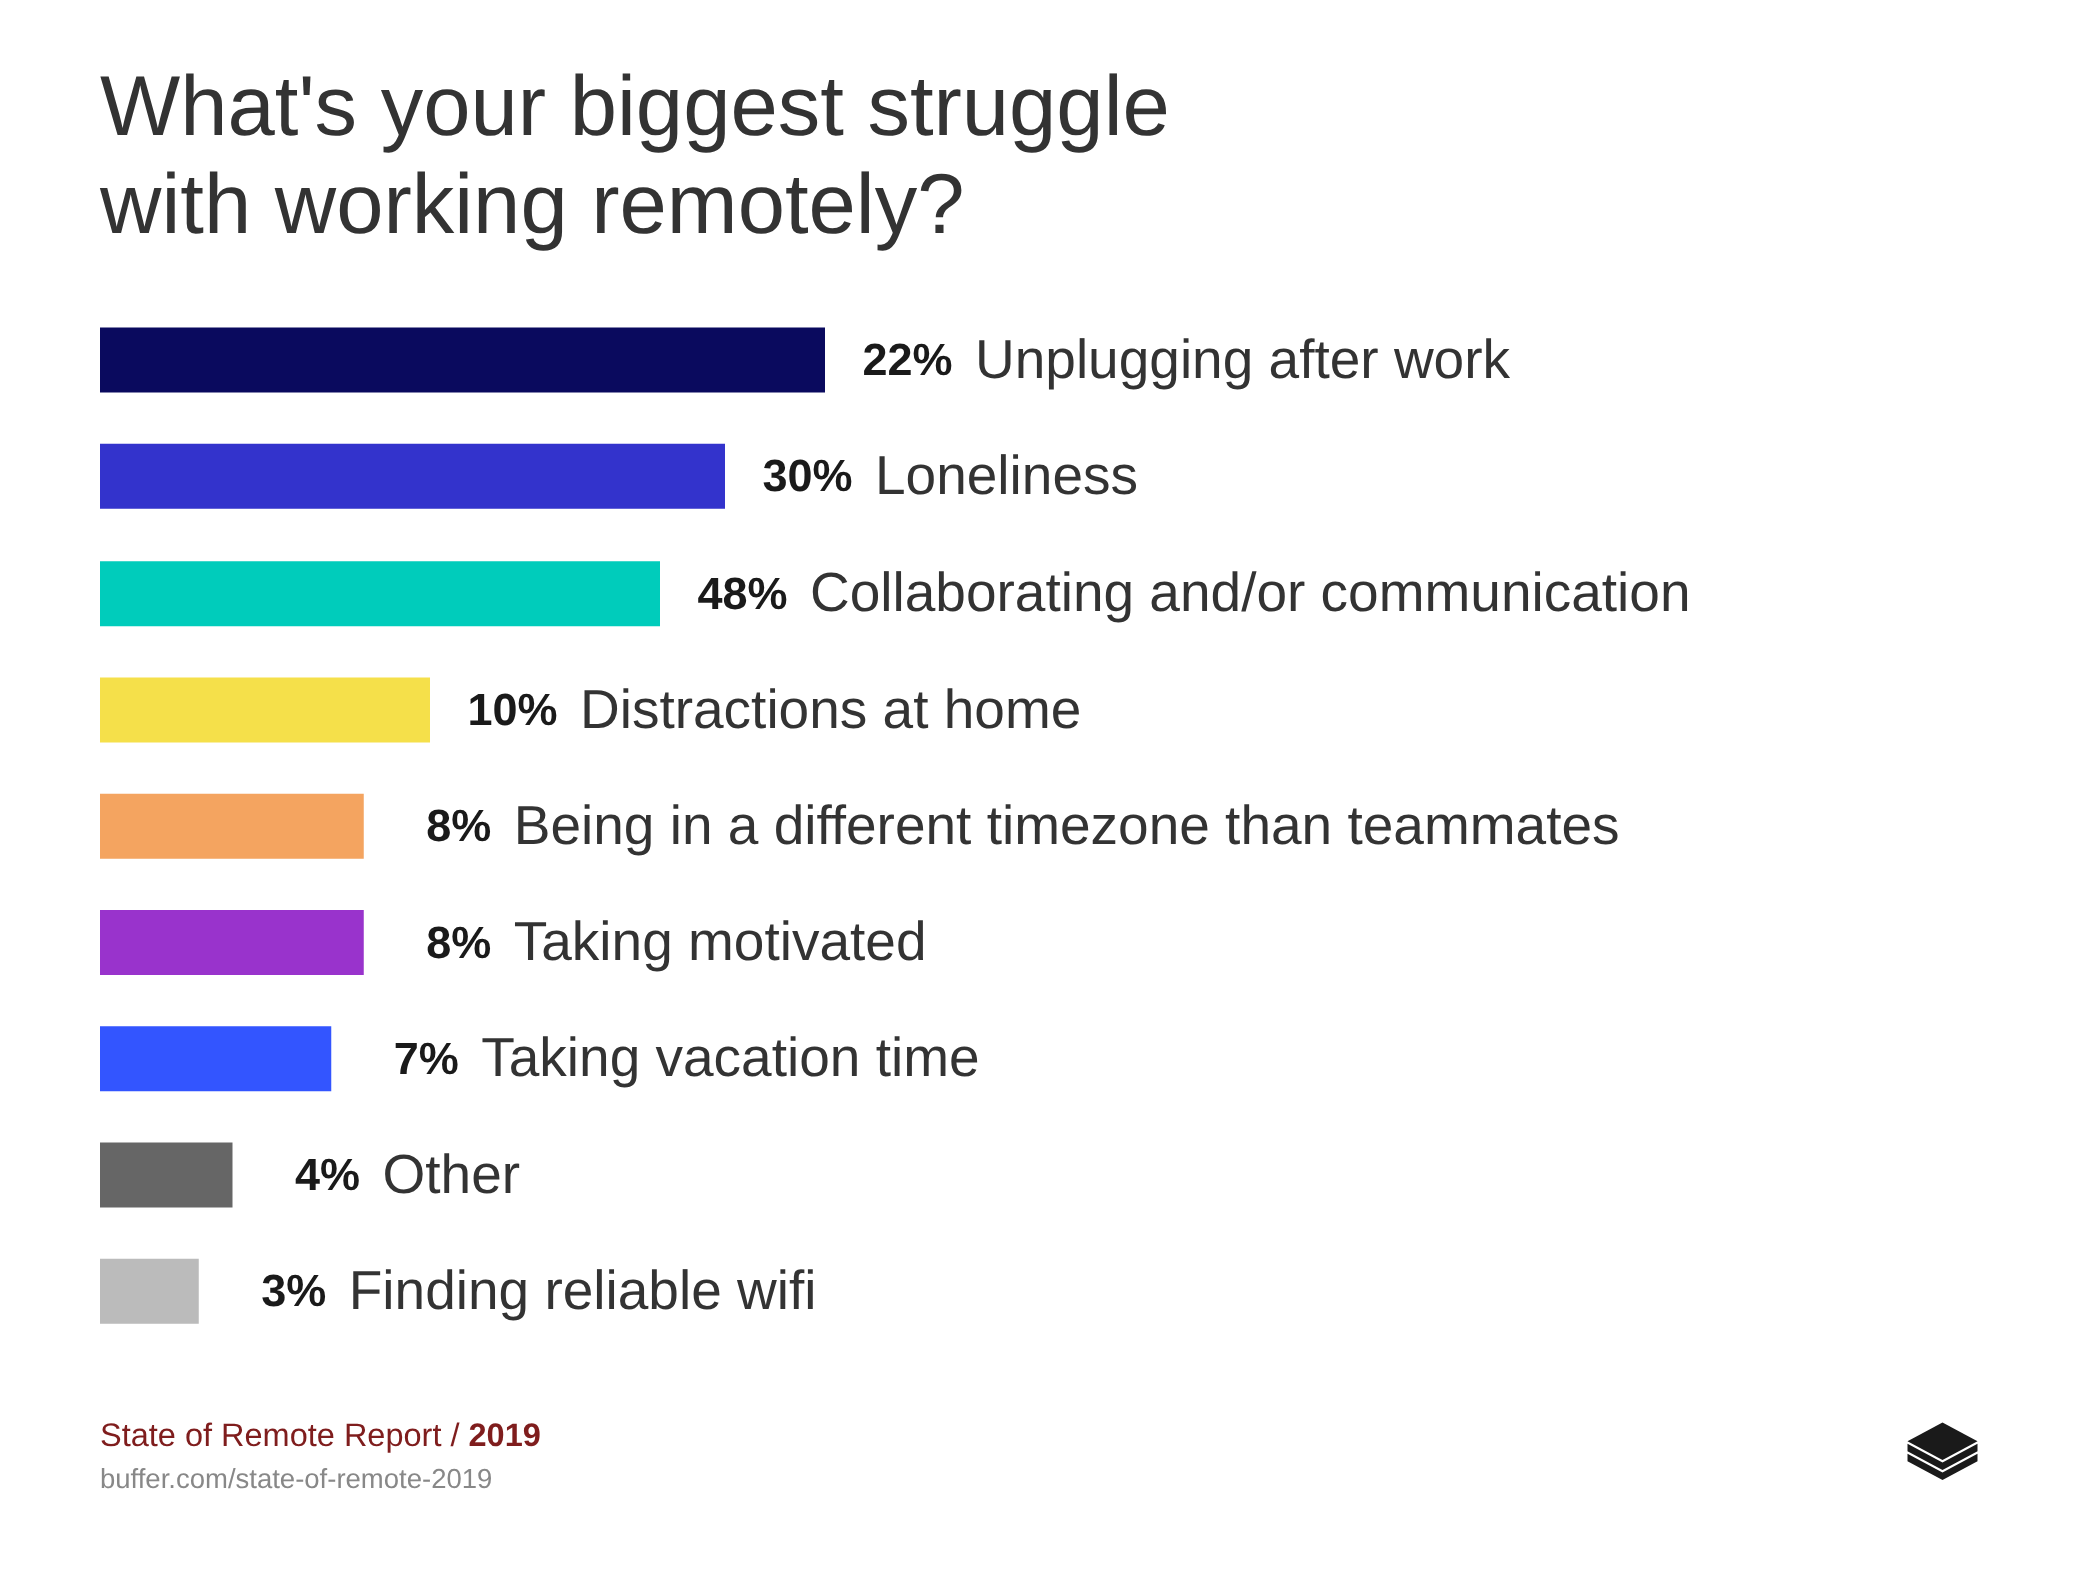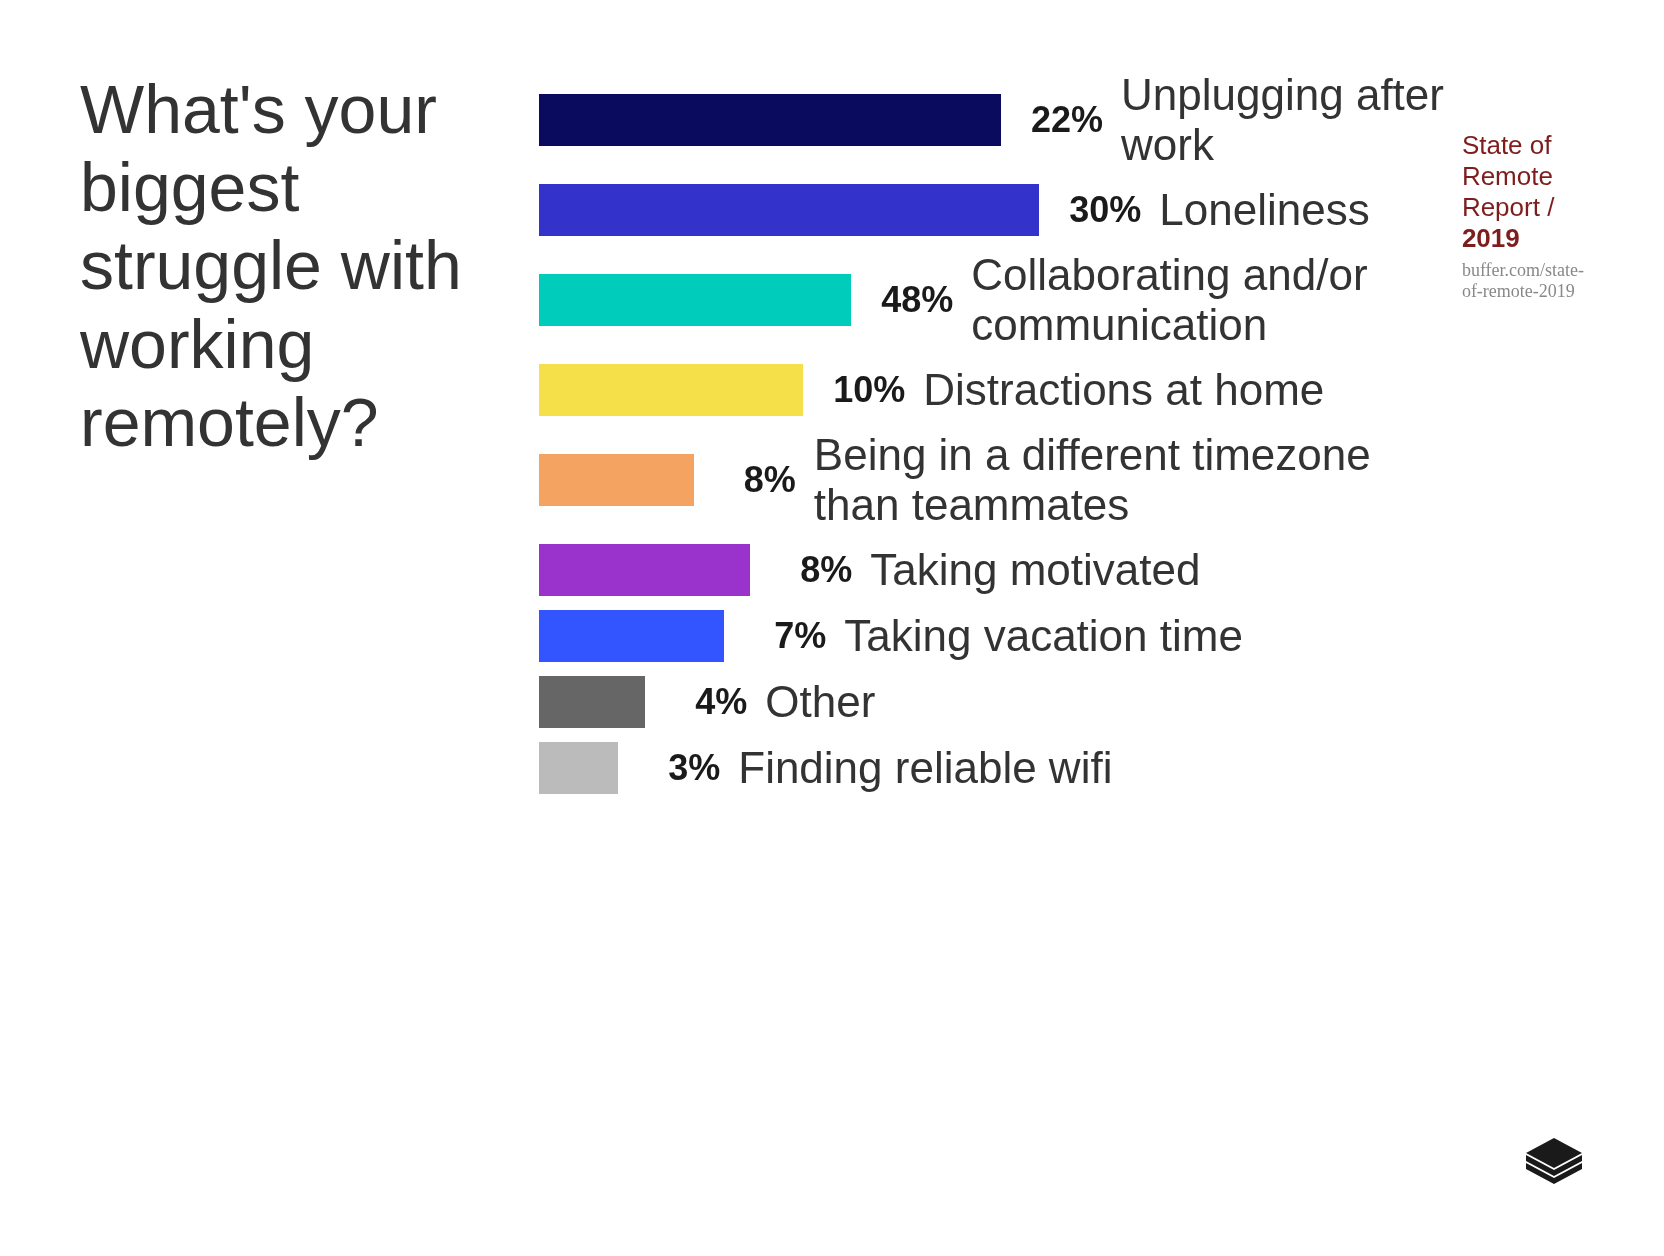--- a/index.html
+++ b/index.html
@@ -7,41 +7,41 @@
     body {
       background: #ffffff;
       font-family: -apple-system, BlinkMacSystemFont, 'Segoe UI', Helvetica, Arial, sans-serif;
       width: 1664px;
       height: 1256px;
       position: relative;
       overflow: hidden;
     }
 
     .page-container {
-      padding: 70px 80px 60px 80px;
+      padding: 46px 80px 60px 80px;
       height: 100%;
       display: flex;
-      flex-direction: row;
+      flex-direction: column;
       border-radius: 22px;
     }
 
     .title {
       font-size: 68px;
       font-weight: 300;
       color: #333333;
       line-height: 1.15;
       margin-bottom: 60px;
       max-width: 900px;
     }
 
     .chart-area {
       flex: 1;
       display: flex;
       flex-direction: column;
-      justify-content: flex-start;
+      justify-content: space-between;
       gap: 0px;
     }
 
     .bar-row {
       display: flex;
       align-items: center;
       margin-bottom: 14px;
     }
 
     .bar {
@@ -74,24 +74,23 @@
     .footer-report {
       font-size: 26px;
       color: #7f1d1d;
     }
 
     .footer-report strong {
       font-weight: 700;
     }
 
     .footer-url {
-      font-size: 18px;
+      font-size: 22px;
       color: #888888;
       margin-top: 6px;
-      font-family: Liberation Serif, serif;
     }
 
     .buffer-logo {
       position: absolute;
       bottom: 60px;
       right: 80px;
       width: 60px;
       height: 60px;
     }
 

